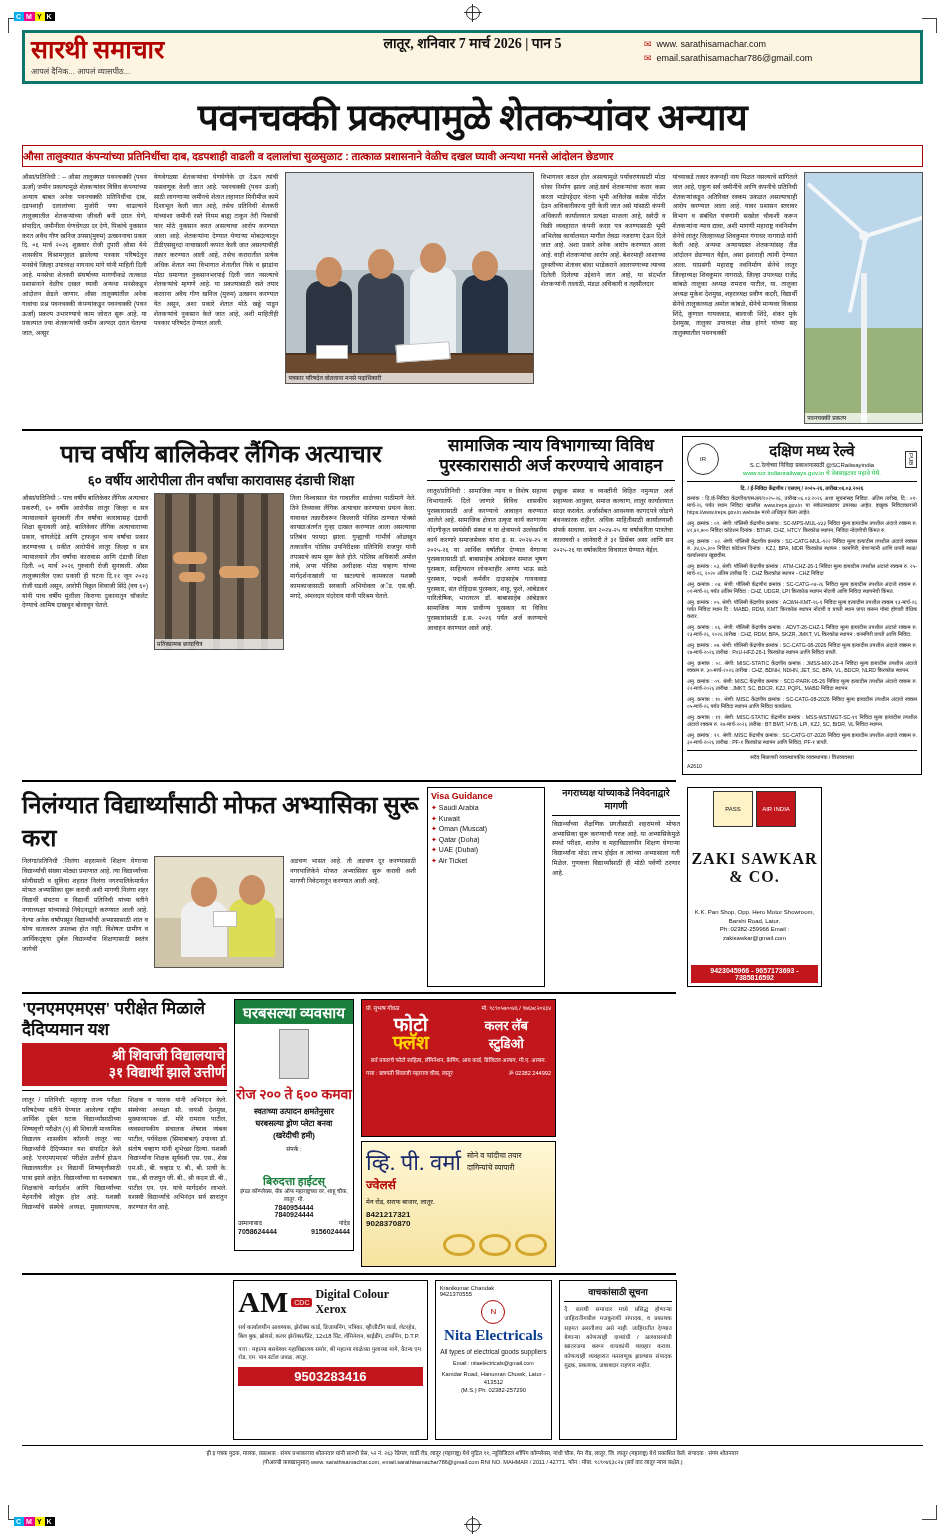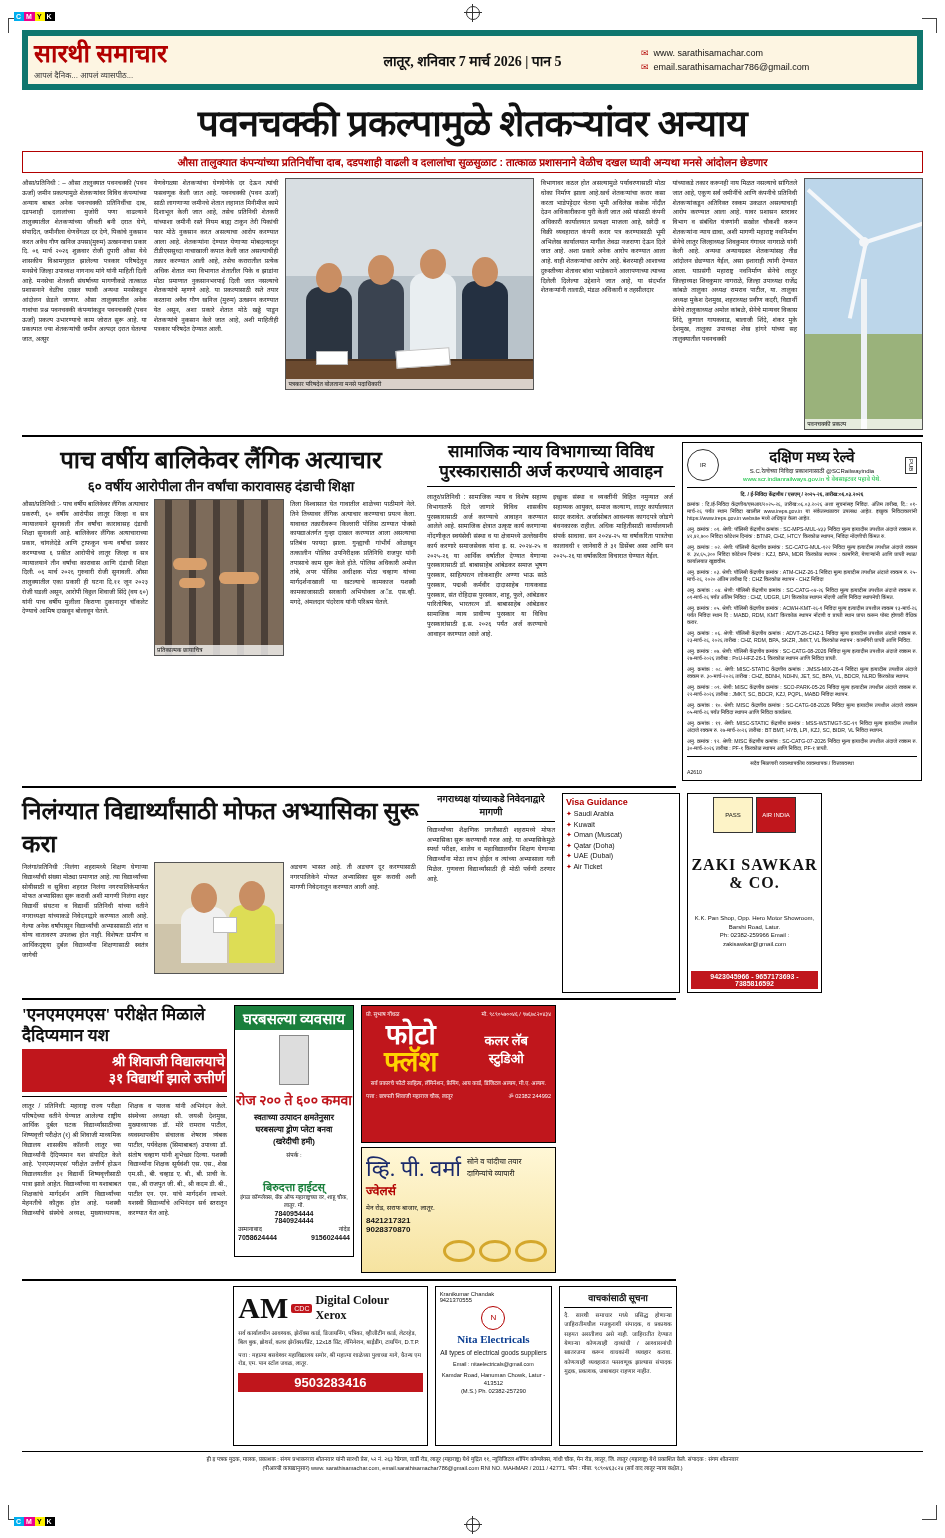--- a/index.html
+++ b/index.html
@@ -21,31 +21,31 @@
   .regmark:before{content:"";position:absolute;left:5px;top:-3px;width:1px;height:18px;background:#333;}
   .regmark:after{content:"";position:absolute;top:5px;left:-3px;height:1px;width:18px;background:#333;}
 
   .cmyk{position:absolute;font-size:7px;letter-spacing:1px;display:flex;gap:0;}
   .cmyk span{padding:1px 2px;color:#fff;font-weight:bold;}
   .c-c{background:#00AEEF}.c-m{background:#EC008C}.c-y{background:#FFF200;color:#000 !important}.c-k{background:#000}
 
   .sheet{position:absolute;left:22px;top:30px;width:901px;height:1478px;}
 
   
-  .masthead{display:flex;align-items:center;border:6px solid #0f766e;height:48px;background:#fdf5e2;}
+  .masthead{display:flex;align-items:flex-start;border:3px solid #0f766e;height:48px;background:#fdf5e2;}
   .mast-left{width:270px;padding:4px 6px;display:flex;flex-direction:column;justify-content:center;}
   .mast-title{font-family:"Liberation Serif",serif;font-weight:bold;font-size:25px;color:#b20000;line-height:1;}
   .mast-sub{font-size:8px;color:#333;margin-top:3px;}
   .mast-mid{flex:1;display:flex;align-items:center;justify-content:center;font-family:"Liberation Serif",serif;font-weight:bold;font-size:14px;}
   .mast-right{width:270px;font-size:9px;padding:6px 6px;display:flex;flex-direction:column;justify-content:center;gap:4px;}
   .mast-right div{display:flex;gap:5px;align-items:center;}
   .envico{color:#b20000;font-size:9px;}
 
   .headline{font-family:"Liberation Serif",serif;font-weight:bold;font-size:37px;text-align:center;margin:6px 0 4px;letter-spacing:-0.5px;}
-  .subhead{border:1px solid #b20000;color:#b20000;text-align:center;font-size:10.5px;font-weight:bold;padding:3px 0;margin-bottom:5px;}
+  .subhead{border:1px solid #b20000;color:#b20000;font-size:10.5px;font-weight:bold;padding:3px 0;margin-bottom:5px;}
 
   
   .col-text{font-size:6.3px;line-height:1.55;text-align:justify;color:#1a1a1a;}
 
   .hr{border-top:1px solid #000;margin:5px 0;}
   .hr2{border-top:2px solid #000;margin:5px 0;}
 
   
   .top-grid{display:flex;gap:7px;}
   .tg-col{width:128px;}
@@ -90,21 +90,21 @@
 
   .flex{display:flex;}
   .ad-visa{font-size:7px;line-height:1.5;}
   .bullet{color:#b20000;}
 
   .redbox{background:#c0161c;color:#fff;}
   .yellowtxt{color:#ffd400;}
   .goldbg{background:linear-gradient(#fff7d6,#f6e3a0);}
 
   .zaki{font-family:"Liberation Serif",serif;font-weight:bold;font-size:16px;text-align:center;letter-spacing:1px;}
-  .photoflash{font-family:"Liberation Serif",serif;font-weight:bold;font-size:28px;color:#fff;line-height:.95;}
+  .photoflash{font-family:"Liberation Serif",serif;font-weight:bold;font-size:19px;color:#fff;line-height:.95;}
   .ghar-title{background:#1a7f3c;color:#fff;text-align:center;font-family:"Liberation Serif",serif;font-weight:bold;font-size:15px;padding:2px;}
   .ghar-price{color:#c0161c;font-family:Liberation Serif, serif;font-weight:bold;font-size:14px;text-align:center;}
   .nmms-bar{background:#c0161c;color:#fff;text-align:center;font-family:"Liberation Serif",serif;font-weight:bold;font-size:14px;padding:4px 2px;line-height:1.25;}
   .am-logo{font-family:"Liberation Serif",serif;font-weight:bold;font-size:30px;}
   .vpv{font-family:"Liberation Serif",serif;font-weight:normal;font-size:22px;color:#1b2a6b;}
   .ring{width:26px;height:16px;border:3px solid #d4a72c;border-radius:50%;display:inline-block;margin:2px;}
 </style>
 </head>
 <body>
 
@@ -271,40 +271,40 @@
               <div class="mp-head" style="left:36px;bottom:60px;"></div>
               <div class="mp-person" style="left:74px;bottom:10px;height:58px;background:#dddd55;"></div>
               <div class="mp-head" style="left:84px;bottom:62px;"></div>
               <div class="mp-paper" style="left:58px;bottom:40px;width:22px;height:14px;"></div>
             </div>
           </div>
           <div style="width:126px;" class="col-text">अडचण भासत आहे. ती अडचण दूर करण्यासाठी नगरपालिकेने मोफत अभ्यासिका सुरू करावी अशी मागणी निवेदनातून करण्यात आली आहे.</div>
         </div>
       </div>
 
-      <div style="width:128px;">
-        <div style="font-family:'Liberation Serif',serif;font-weight:bold;font-size:9.5px;text-align:center;line-height:1.3;">नगराध्यक्ष यांच्याकडे निवेदनाद्वारे मागणी</div>
-        <div class="hr" style="margin:3px 0;"></div>
-        <div class="col-text">विद्यार्थ्यांच्या शैक्षणिक प्रगतीसाठी शहरामध्ये मोफत अभ्यासिका सुरू करण्याची गरज आहे. या अभ्यासिकेमुळे स्पर्धा परीक्षा, शालेय व महाविद्यालयीन शिक्षण घेणाऱ्या विद्यार्थ्यांना मोठा लाभ होईल व त्यांच्या अभ्यासाला गती मिळेल. गुणवत्ता विद्यार्थ्यांसाठी ही मोठी पर्वणी ठरणार आहे.</div>
-      </div>
-
       <div style="width:118px;">
         <div class="ad" style="height:192px;padding:3px;">
           <div style="color:#b20000;font-weight:bold;font-size:9px;">Visa Guidance</div>
           <div class="ad-visa" style="margin-top:2px;">
             <div><span class="bullet">✦</span> <span>Saudi Arabia</span></div>
             <div><span class="bullet">✦</span> <span>Kuwait</span></div>
             <div><span class="bullet">✦</span> <span>Oman (Muscat)</span></div>
             <div><span class="bullet">✦</span> <span>Qatar (Doha)</span></div>
             <div><span class="bullet">✦</span> <span>UAE (Dubai)</span></div>
             <div><span class="bullet">✦</span> <span>Air Ticket</span></div>
           </div>
         </div>
       </div>
 
+      <div style="width:128px;">
+        <div style="font-family:'Liberation Serif',serif;font-weight:bold;font-size:9.5px;text-align:center;line-height:1.3;">नगराध्यक्ष यांच्याकडे निवेदनाद्वारे मागणी</div>
+        <div class="hr" style="margin:3px 0;"></div>
+        <div class="col-text">विद्यार्थ्यांच्या शैक्षणिक प्रगतीसाठी शहरामध्ये मोफत अभ्यासिका सुरू करण्याची गरज आहे. या अभ्यासिकेमुळे स्पर्धा परीक्षा, शालेय व महाविद्यालयीन शिक्षण घेणाऱ्या विद्यार्थ्यांना मोठा लाभ होईल व त्यांच्या अभ्यासाला गती मिळेल. गुणवत्ता विद्यार्थ्यांसाठी ही मोठी पर्वणी ठरणार आहे.</div>
+      </div>
+
       <div style="width:135px;">
         <div class="ad" style="height:192px;padding:3px;display:flex;flex-direction:column;justify-content:space-between;">
           <div style="display:flex;gap:3px;justify-content:center;">
             <div style="width:38px;height:34px;border:1px solid #333;background:#fdf3c7;font-size:6px;display:flex;align-items:center;justify-content:center;">PASS</div>
             <div style="width:38px;height:34px;border:1px solid #333;background:#c0161c;color:#fff;font-size:6px;display:flex;align-items:center;justify-content:center;">AIR INDIA</div>
           </div>
           <div class="zaki">ZAKI SAWKAR &amp; CO.</div>
           <div style="font-size:6px;text-align:center;line-height:1.45;">
             <div>K.K. Pan Shop, Opp. Hero Motor Showroom, Barshi Road, Latur.</div>
             <div><span>Ph: 02382-259966</span> <span>Email : zakisawkar@gmail.com</span></div>
@@ -420,21 +420,21 @@
           <div style="font-size:5.8px;line-height:1.5;margin-top:4px;">पत्ता : महात्मा बसवेश्वर महाविद्यालय समोर, श्री महात्मा शाळेच्या पुलाच्या मागे, चैतन्य एम रोड, एम. पान स्टॉल जवळ, लातूर.</div>
           <div style="background:#c0161c;color:#fff;text-align:center;font-weight:bold;font-size:13px;margin-top:5px;padding:2px;">9503283416</div>
         </div>
       </div>
 
       <div style="width:118px;">
         <div class="ad" style="height:150px;padding:4px;text-align:center;">
           <div style="font-size:5.8px;text-align:left;">Kranikumar Chandak</div>
           <div style="font-size:5.8px;text-align:left;">9421370555</div>
           <div style="width:22px;height:22px;border-radius:50%;border:1px solid #b20000;margin:3px auto;font-size:8px;line-height:22px;color:#b20000;">N</div>
-          <div style="font-family:'Liberation Serif',serif;font-weight:bold;font-size:11px;color:#0a3d91;">Nita Electricals</div>
+          <div style="font-family:'Liberation Serif',serif;font-weight:bold;font-size:15px;color:#0a3d91;">Nita Electricals</div>
           <div style="font-size:6.5px;margin-top:3px;line-height:1.4;">All types of electrical goods suppliers</div>
           <div style="font-size:5.4px;margin-top:4px;">Email : nitaelectricals@gmail.com</div>
           <div style="font-size:5.8px;margin-top:4px;line-height:1.4;">Kamdar Road, Hanuman Chowk, Latur - 413512</div>
           <div style="font-size:5.8px;">(M.S.) Ph. 02382-257290</div>
         </div>
       </div>
 
       <div style="width:118px;">
         <div class="ad" style="height:150px;padding:4px;">
           <div style="font-family:'Liberation Serif',serif;font-weight:bold;font-size:9px;text-align:center;">वाचकांसाठी सूचना</div>

